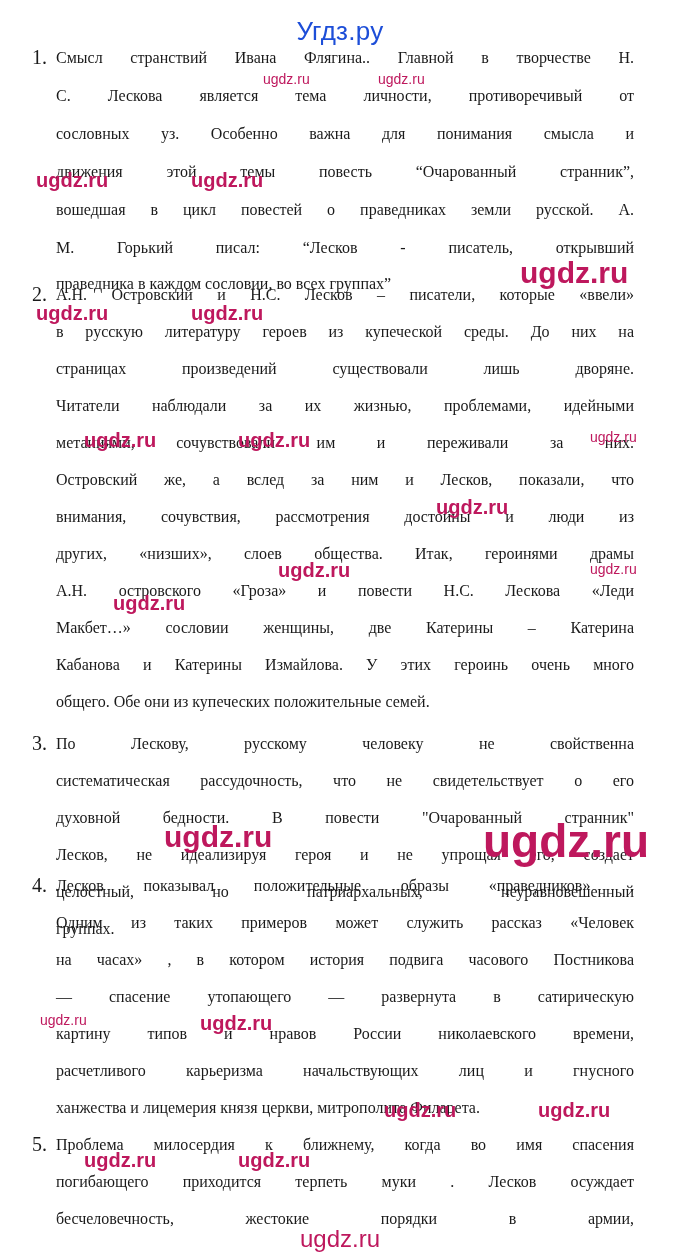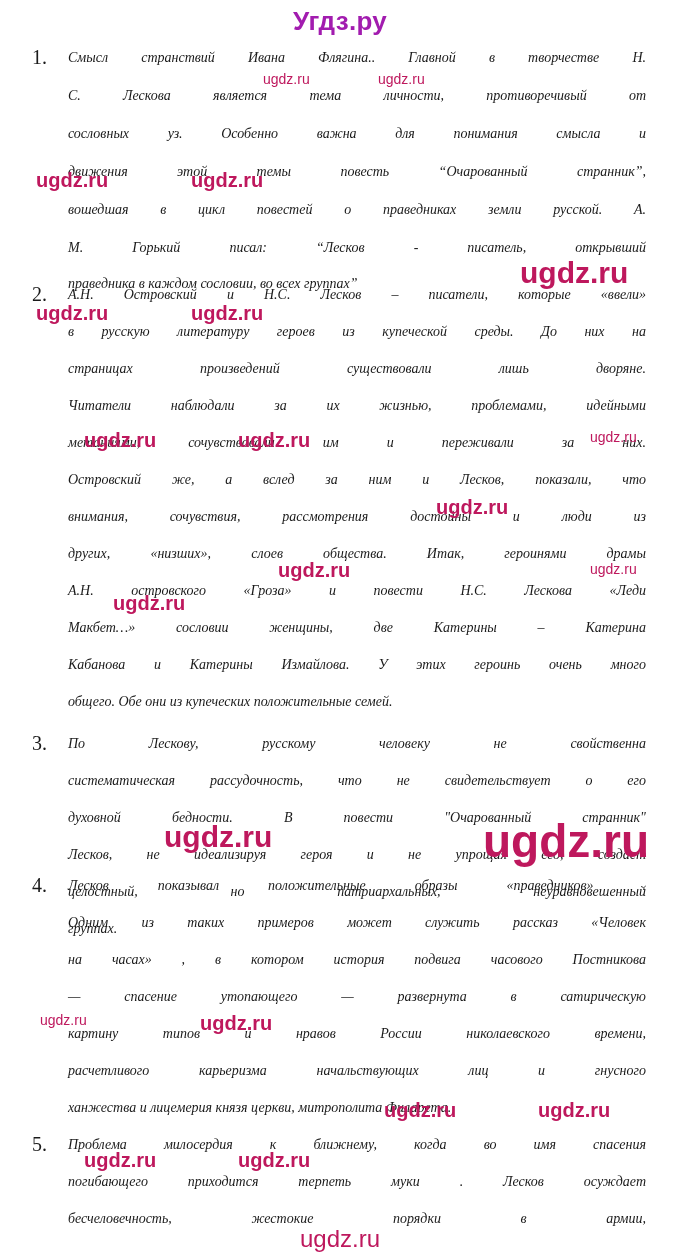--- a/index.html
+++ b/index.html
@@ -1,30 +1,30 @@
 <!DOCTYPE html>
 <html><head>
   <meta charset="utf-8">
   <style>
     html, body { margin: 0; padding: 0; background: #ffffff; }
     body { width: 680px; height: 1258px; position: relative; overflow: hidden; }
     .page { position: absolute; left: 0; top: 0; width: 680px; height: 1258px; }
     .site-title {
-      position: absolute; left: 0; top: 6px; width: 680px; text-align: center;
-      font-family: "Liberation Sans", sans-serif; font-size: 26px; color: #a21caf;
-      font-weight: bold; letter-spacing: 0.3px;
+      position: absolute; left: 0; top: 16px; width: 680px; text-align: center;
+      font-family: "Liberation Sans", sans-serif; font-size: 26px; color: #1d4ed8;
+      font-weight: normal; letter-spacing: 0.3px;
     }
     .num {
       position: absolute; left: 32px;
       font-family: "Liberation Serif", serif; font-size: 20px; color: #1a1a1a;
     }
     .line {
-      position: absolute; left: 68px; width: 578px;
-      font-family: "Liberation Serif", serif; font-size: 14px; color: #1a1a1a;
-      white-space: nowrap; line-height: 24px; font-style: italic;
+      position: absolute; left: 56px; width: 578px;
+      font-family: "Liberation Serif", serif; font-size: 16px; color: #1a1a1a;
+      white-space: nowrap; line-height: 24px;
     }
     .line.just { text-align: justify; text-align-last: justify; white-space: normal; }
     .wm {
       position: absolute; font-family: "Liberation Sans", sans-serif; color: #be185d;
       font-weight: bold; white-space: nowrap; line-height: 1;
     }
     .wm.s { font-size: 14px; font-weight: normal; }
     .wm.m { font-size: 20px; }
     .wm.l { font-size: 30px; }
     .wm.xl { font-size: 46px; }

